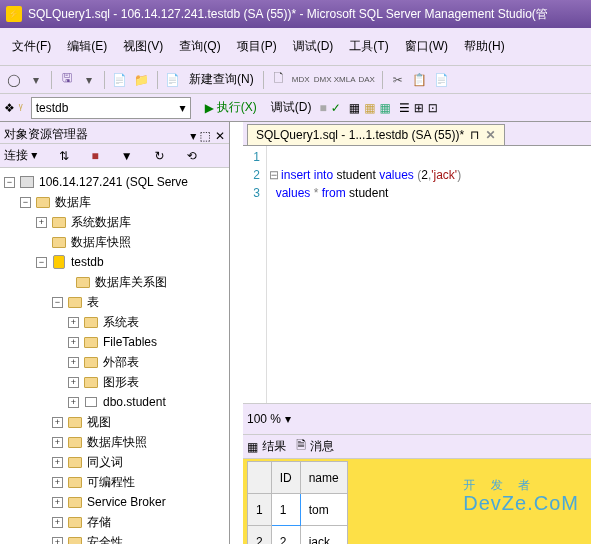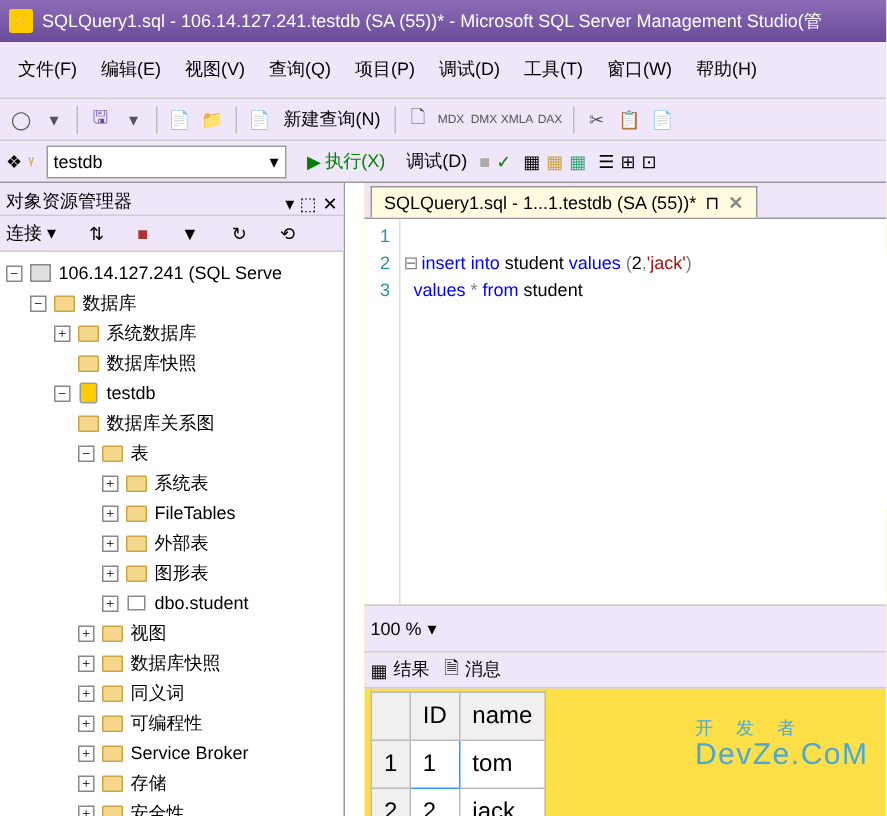--- a/index.html
+++ b/index.html
@@ -41,21 +41,21 @@
 .str { color: #a31515; }
 .num { color: #000; }
 .obj { color: #000; }
 .op { color: #808080; }
 .outline { color: #888; margin-right: 2px; }
 .zoombar { background: #f0e6fa; height: 32px; display: flex; align-items: center; padding: 0 4px; border-top: 1px solid #ccc; border-bottom: 1px solid #ccc; gap: 4px; }
 .result-tabs { background: #f0e6fa; height: 24px; display: flex; align-items: center; padding: 0 4px; gap: 10px; border-bottom: 1px solid #ccc; }
 .result-tabs .rtab { display: flex; align-items: center; gap: 4px; }
 .grid { padding: 2px 4px; }
 .grid table { border-collapse: collapse; }
-.grid th, .grid td { border: 1px solid #bbb; padding: 1px 8px; height: 32px; font-size: 16px; text-align: left; background: #fff; }
+.grid th, .grid td { border: 1px solid #bbb; padding: 1px 8px; height: 32px; font-size: 12px; text-align: left; background: #fff; }
 .grid th { background: #f0f0f0; font-weight: normal; }
 .grid .rownum { background: #f0f0f0; text-align: center; width: 22px; }
 .grid td.sel { border: 1px solid #3399ff; }
 .watermark { position: absolute; right: 12px; bottom: 30px; color: #4aa8d8; font-size: 26px; font-family: "SimHei", sans-serif; pointer-events: none; line-height: 1.1; letter-spacing: 6px; }
 .watermark .en { font-size: 20px; letter-spacing: 1px; font-family: Arial; }
 </style>
 </head>
 <body>
 
 <div class="titlebar">
@@ -171,21 +171,21 @@
           </span>
           <span>数据库快照</span>
         </div>
       <div class="tree-node" style="padding-left:36px">
           <span class="exp">−</span>
           <span class="nicon">
             <span class="dbicon"></span>
           </span>
           <span>testdb</span>
         </div>
-      <div class="tree-node" style="padding-left:36px">
+      <div class="tree-node" style="padding-left:60px">
           <span class="noexp"></span>
           <span class="nicon">
             <span class="folder"></span>
           </span>
           <span>数据库关系图</span>
         </div>
       <div class="tree-node" style="padding-left:52px">
           <span class="exp">−</span>
           <span class="nicon">
             <span class="folder"></span>

